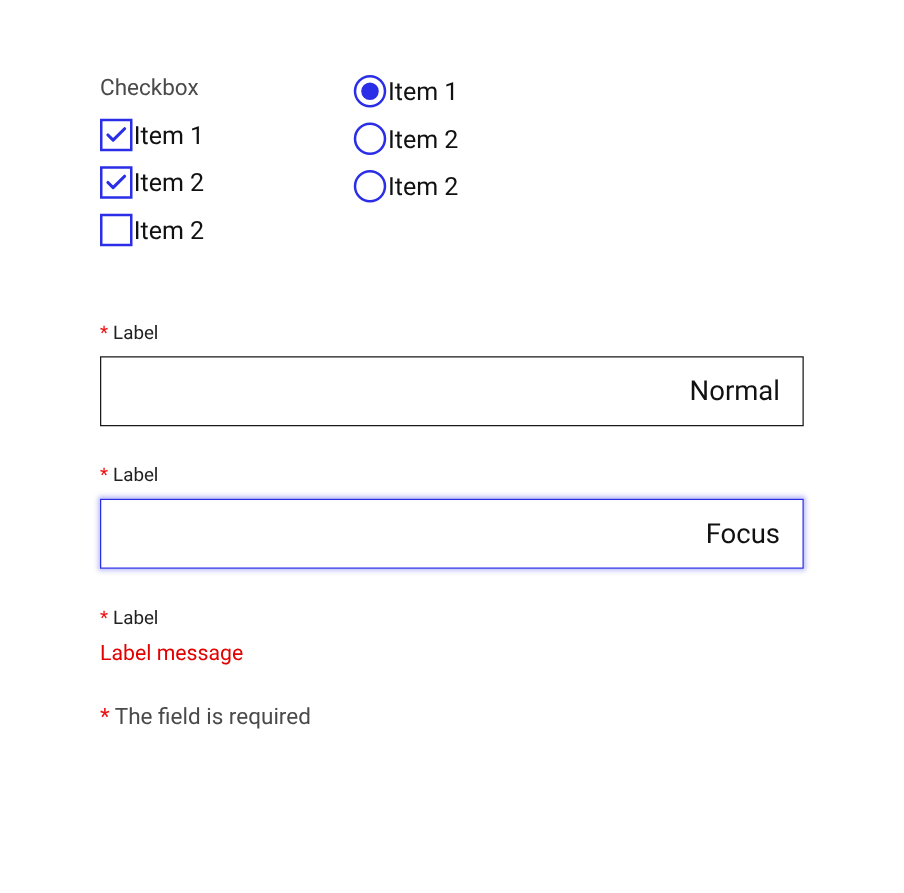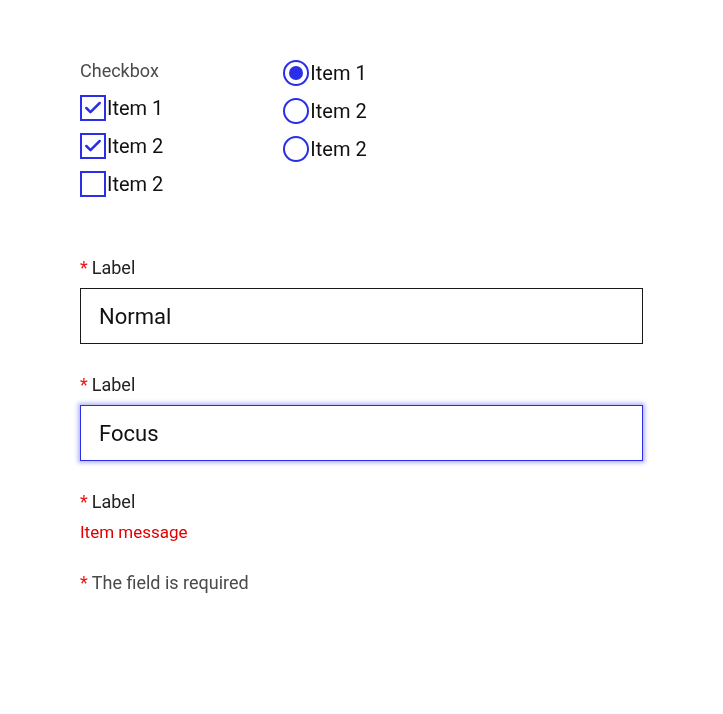--- a/index.html
+++ b/index.html
@@ -61,40 +61,40 @@
     width: 14px; height: 14px;
     background: #2a2ee6;
     border-radius: 50%;
     transform: translate(-50%, -50%);
   }
 
   .field-group {
     margin-bottom: 30px;
   }
   .field-label {
-    font-size: 18px;
+    font-size: 15px;
     color: #222;
     margin-bottom: 10px;
   }
   .field-label .req {
     color: #e11;
     margin-right: 4px;
   }
   .text-input {
     width: 100%;
     height: 56px;
     border: 1px solid #1a1a1a;
     font-size: 22px;
     padding: 0 18px;
     outline: none;
     background: #fff;
     color: #111;
     display: flex;
     align-items: center;
-    justify-content: flex-start;
+    justify-content: flex-end;
     gap: 12px;
   }
   .text-input.normal {
     border: 1px solid #1a1a1a;
   }
   .text-input.focus {
     border: 1.5px solid #2a2ee6;
     box-shadow: 0 0 4px 2px rgba(42,46,230,0.35);
   }
   .text-input.error {
@@ -185,20 +185,20 @@
     </div>
     <div class="text-input focus">
       <span>Focus</span>
     </div>
   </div>
 
   <div class="field-group">
     <div class="field-label">
       <span class="req">*</span><span>Label</span>
     </div>
-    <div class="error-msg">Item message</div>
+    <div class="error-msg">Label message</div>
   </div>
 
   <div class="footnote">
     <span class="req">*</span><span>The field is required</span>
   </div>
 
 </div>
 
 </body></html>

